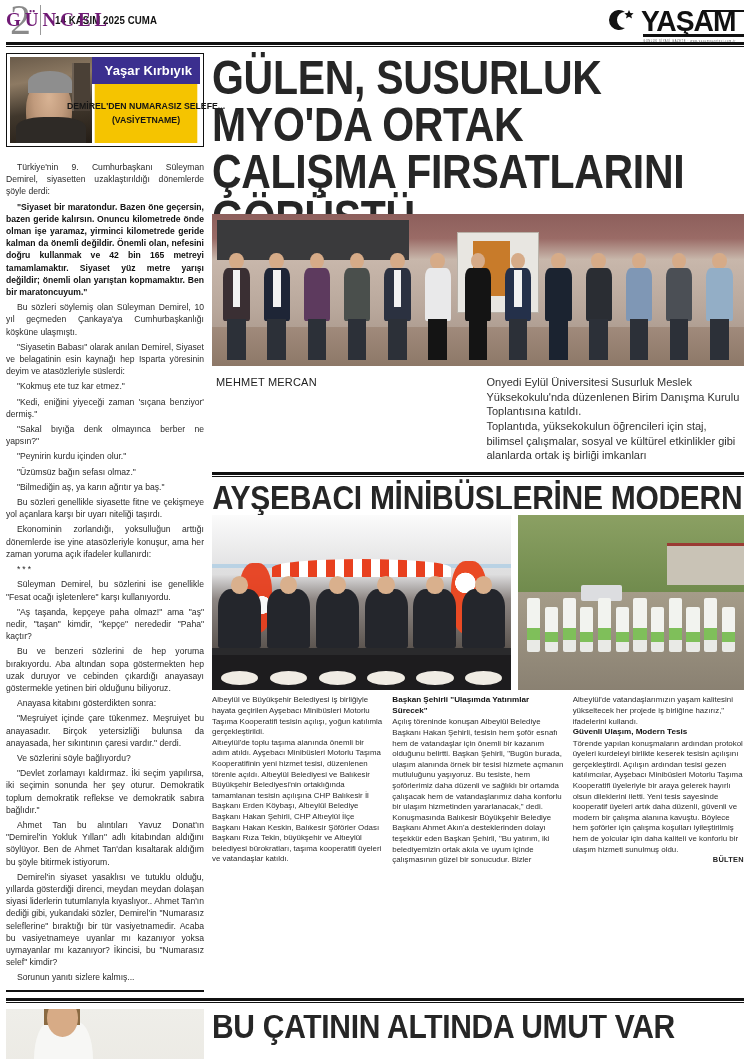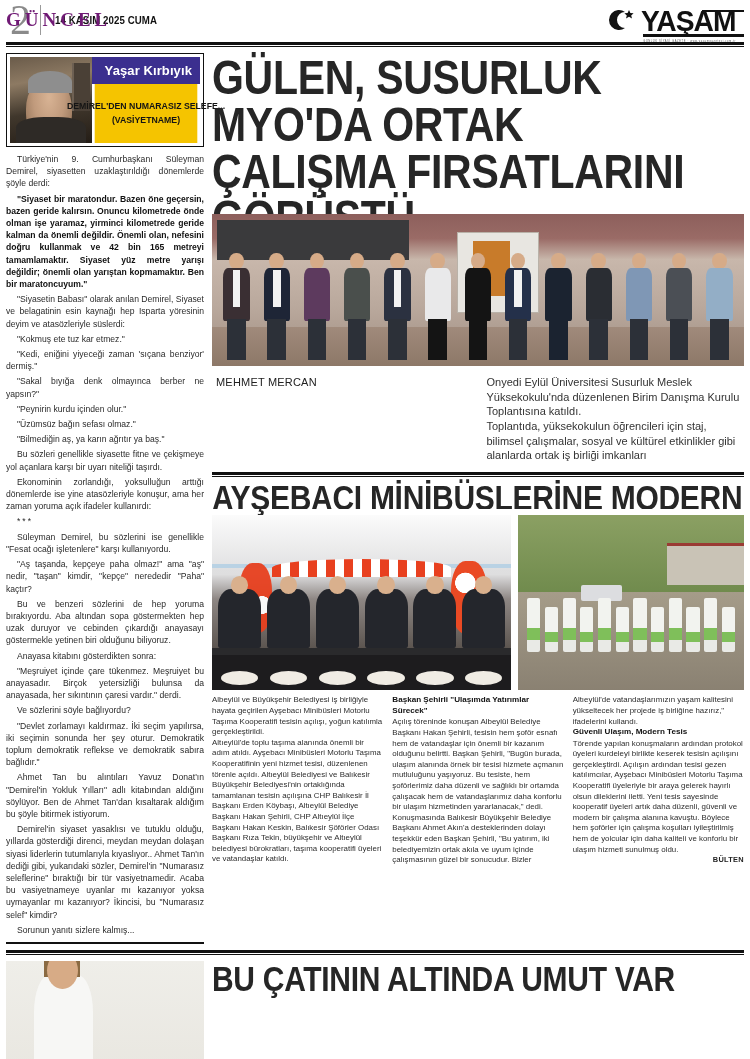--- a/index.html
+++ b/index.html
@@ -73,21 +73,21 @@
     letter-spacing:.1px;
   }
   .col-topic{
     background:#f5c400;color:#141414;flex:1;
     display:flex;flex-direction:column;align-items:center;justify-content:center;
     text-align:center;font-weight:bold;font-size:9.2px;line-height:1.45;
     padding:2px 4px;transform:scaleX(.95);
   }
   .col-topic span{display:block;white-space:nowrap;}
 
-  .col-body{margin-top:6px;}
+  .col-body{margin-top:14px;}
   .col-body p{
     margin:0 0 3px 0;font-size:8.6px;line-height:1.42;text-indent:11px;
     text-align:justify;color:#2a2a2a;
   }
   .col-body p.b{font-weight:bold;color:#111;}
   .col-body p.stars{text-align:left;text-indent:11px;letter-spacing:2px;}
   .col-rule{height:2px;background:#111;margin:6px 0 0 0;}
 
   
   .headline{
@@ -217,20 +217,21 @@
             <div class="col-topic">
               <span>DEMİREL'DEN NUMARASIZ SELEFE...</span>
               <span>(VASİYETNAME)</span>
             </div>
           </div>
         </div>
       </div>
       <div class="col-body" id="columnist-body">
           <p class="">Türkiye'nin 9. Cumhurbaşkanı Süleyman Demirel, siyasetten uzaklaştırıldığı dönemlerde şöyle derdi:</p>
           <p class="b">"Siyaset bir maratondur. Bazen öne geçersin, bazen geride kalırsın. Onuncu kilometrede önde olman işe yaramaz, yirminci kilometrede geride kalman da önemli değildir. Önemli olan, nefesini doğru kullanmak ve 42 bin 165 metreyi tamamlamaktır. Siyaset yüz metre yarışı değildir; önemli olan yarıştan kopmamaktır. Ben bir maratoncuyum."</p>
+          <p class="">Bu sözleri söylemiş olan Süleyman Demirel, 10 yıl geçmeden Çankaya'ya Cumhurbaşkanlığı köşküne ulaşmıştı.</p>
           <p class="">"Siyasetin Babası" olarak anılan Demirel, Siyaset ve belagatinin esin kaynağı hep Isparta yöresinin deyim ve atasözleriyle süslerdi:</p>
           <p class="">"Kokmuş ete tuz kar etmez."</p>
           <p class="">"Kedi, eniğini yiyeceği zaman 'sıçana benziyor' dermiş."</p>
           <p class="">"Sakal bıyığa denk olmayınca berber ne yapsın?"</p>
           <p class="">"Peynirin kurdu içinden olur."</p>
           <p class="">"Üzümsüz bağın sefası olmaz."</p>
           <p class="">"Bilmediğin aş, ya karın ağrıtır ya baş."</p>
           <p class="">Bu sözleri genellikle siyasette fitne ve çekişmeye yol açanlara karşı bir uyarı niteliği taşırdı.</p>
           <p class="">Ekonominin zorlandığı, yoksulluğun arttığı dönemlerde ise yine atasözleriyle konuşur, ama her zaman yoruma açık ifadeler kullanırdı:</p>
           <p class="stars">***</p>

